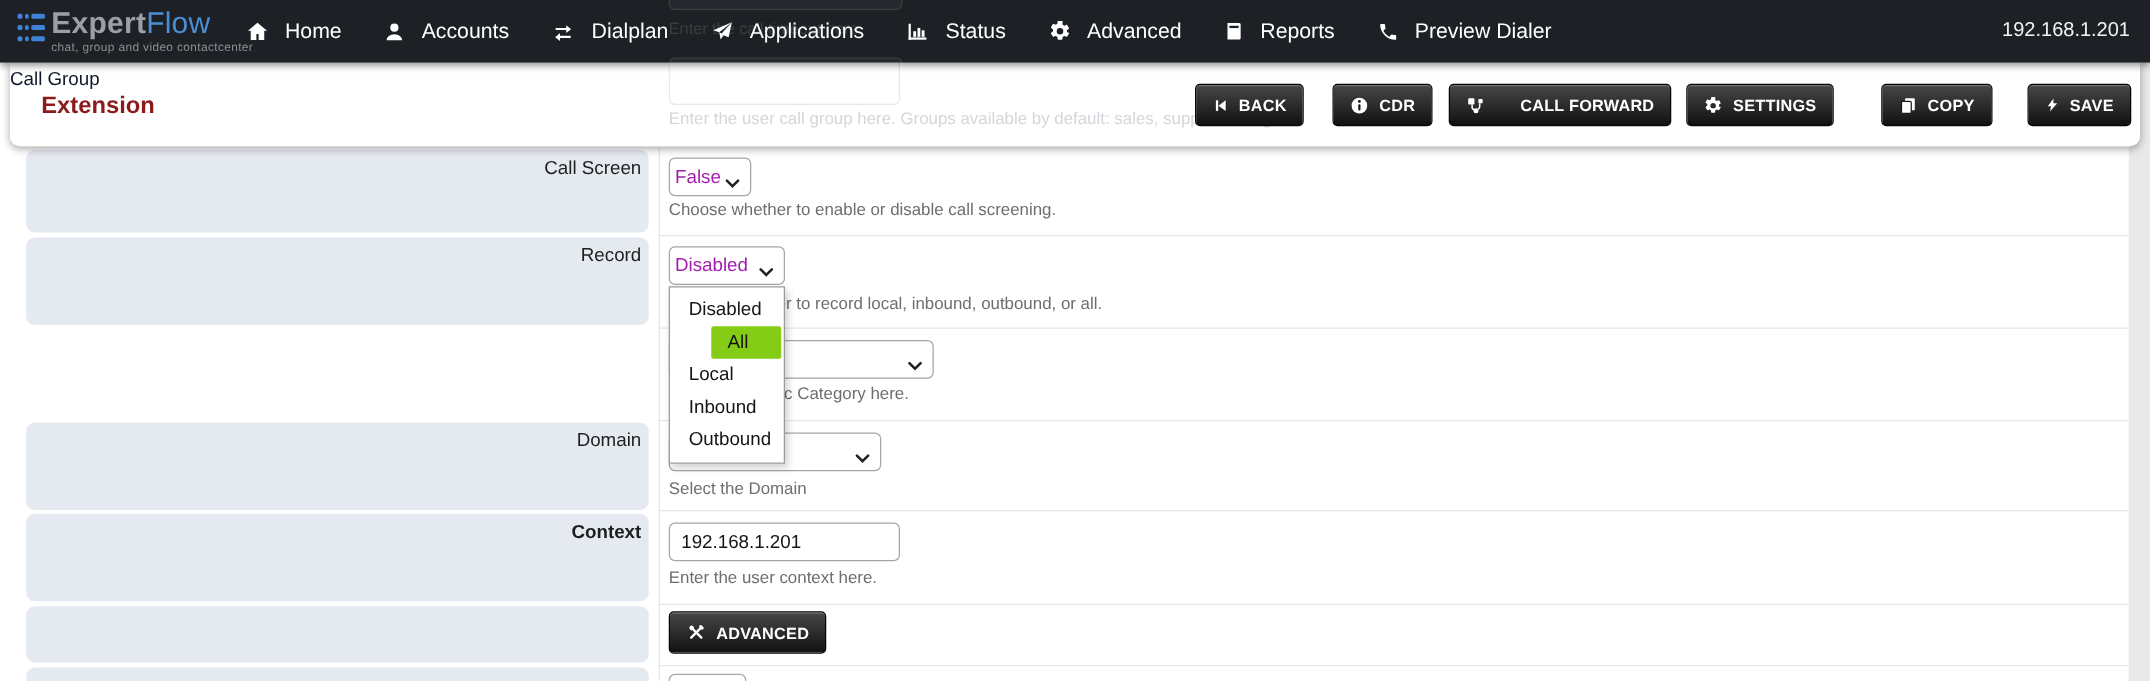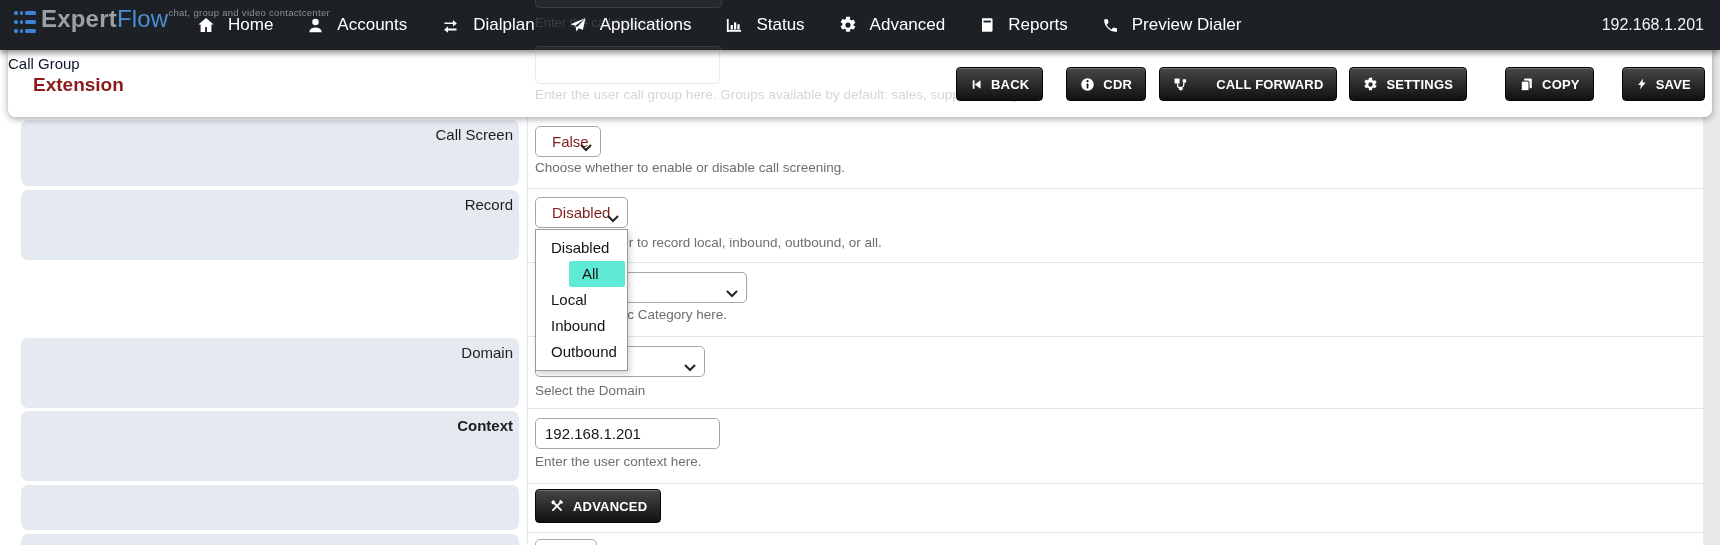--- a/index.html
+++ b/index.html
@@ -14,21 +14,21 @@
     border:1px solid rgba(255,255,255,.10); background:rgba(255,255,255,.04); border-radius:5px; }
   .nav-ghost-text { position:absolute; left:535px; top:15px; font-size:13px; color:rgba(255,255,255,.13); }
   .nav-ghost-box2 { position:absolute; left:535px; top:46px; width:187px; height:20px;
     border:1px solid rgba(255,255,255,.10); background:rgba(255,255,255,.04); border-radius:5px; }
 
   .brand { position:absolute; left:14px; top:6px; display:flex; align-items:flex-start; cursor:pointer; }
   .brand-mark { width:22px; height:22px; margin-top:5px; margin-right:5px; display:flex; flex-direction:column; justify-content:space-between; }
   .brand-mark .row { display:flex; gap:2px; height:4px; }
   .brand-mark .dot { width:4px; height:4px; background:#3f82d6; border-radius:1.5px; }
   .brand-mark .bar { width:12px; height:4px; background:#3f82d6; border-radius:1.5px; }
-  .brand-text { display:flex; flex-direction:row; }
+  .brand-text { display:flex; flex-direction:column; }
   .brand-line { font-size:24px; font-weight:700; line-height:26px; letter-spacing:.2px; }
   .brand-primary { color:#9aa0a6; }
   .brand-secondary { color:#4a8fd4; font-weight:400; }
   .brand-tagline { font-size:9.5px; color:#8c9095; letter-spacing:.3px; margin-top:1px; }
 
   .nav-menu { position:absolute; left:197px; top:0; height:50px; display:flex; align-items:center; gap:34px; z-index:2; }
   .nav-item { display:flex; align-items:center; gap:13px; color:#fff; font-size:17px; cursor:pointer; white-space:nowrap; }
   .nav-item svg { display:block; }
   .nav-ip { position:absolute; right:16px; top:0; height:50px; display:flex; align-items:center;
     color:#f2f2f2; font-size:16px; }
@@ -55,31 +55,31 @@
   
   .content { position:absolute; top:50px; left:0; right:17px; bottom:0; background:#fff; z-index:10; overflow:hidden; }
   .vline { position:absolute; left:527px; top:68px; bottom:0; width:1px; background:#e4e7ec; }
   .hline { position:absolute; left:527px; right:0; height:1px; background:#e2e6ec; }
 
   .cell { position:absolute; left:21px; width:498px; background:#e5e9f0; border-radius:7px;
     padding:6px 6px 0 0; text-align:right; font-size:15px; color:#1e1e1e; }
   .cell.bold { font-weight:700; }
 
   .select { position:absolute; height:31px; background:#fff; border:1px solid #a6a6a6; border-radius:5px;
-    display:flex; align-items:center; font-size:15px; color:#7f1d1d; padding-left:16px; cursor:pointer; }
+    display:flex; align-items:center; font-size:15px; color:#a21caf; padding-left:4px; cursor:pointer; }
   .select .chev { position:absolute; right:8px; top:50%; margin-top:-4px; }
   .input { position:absolute; height:31px; background:#fff; border:1px solid #a6a6a6; border-radius:5px;
     font-size:15px; color:#161616; padding-left:9px; font-family:"Liberation Sans",sans-serif; }
   .helper { position:absolute; font-size:13.5px; color:#6e6e6e; white-space:nowrap; }
 
   .dropdown { position:absolute; left:535px; top:179px; width:93px; height:142px; background:#fff;
     border:1px solid #9b9b9b; box-shadow:2px 3px 6px rgba(0,0,0,.18); z-index:6; padding:5px 0; }
   .dd-opt { height:26px; line-height:26px; padding-left:13px; font-size:15px; color:#141414;
     margin:0 2px; border-radius:2px; cursor:pointer; }
-  .dd-opt.hl { background:#5eead4;margin-left:33px; }
+  .dd-opt.hl { background:#84cc16;margin-left:33px; }
 
   .btn-advanced { position:absolute; left:535px; top:439px; }
   .stub-select { position:absolute; left:535px; top:489px; width:62px; height:16px;
     background:#fff; border:1px solid #a8a8a8; border-radius:5px 5px 0 0; }
 </style>
 </head>
 <body>
 
 <div id="app">
 

